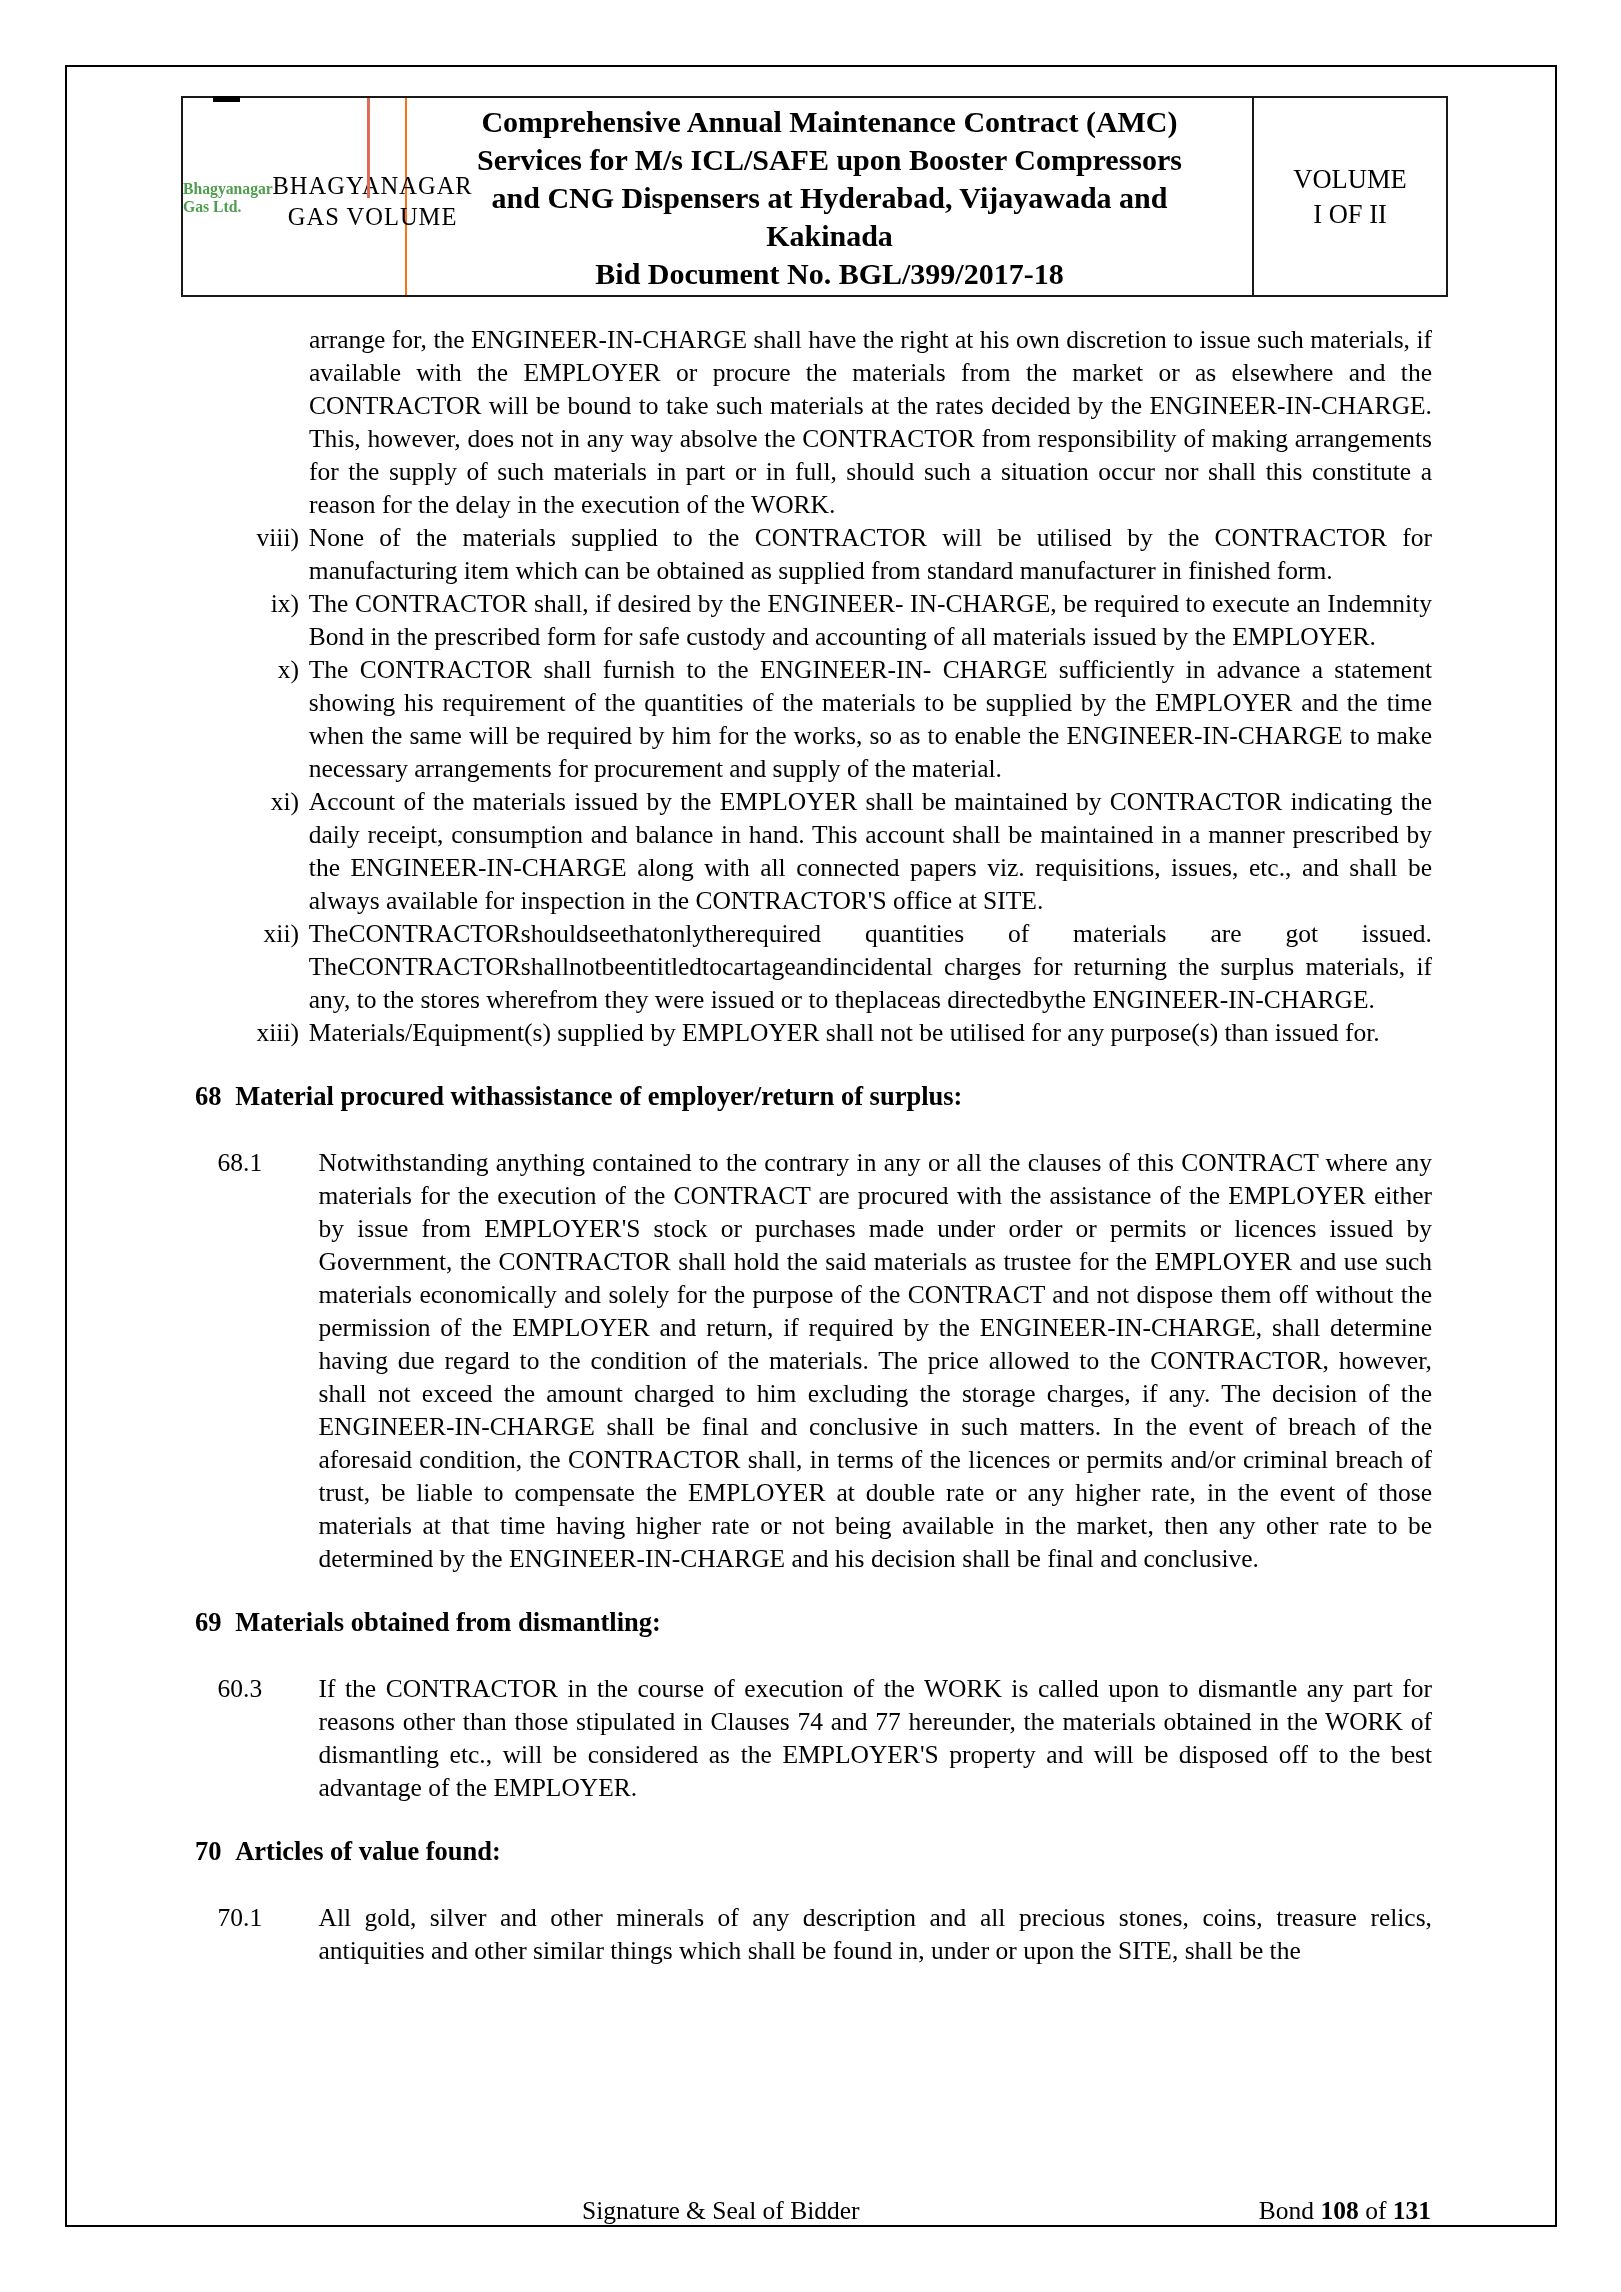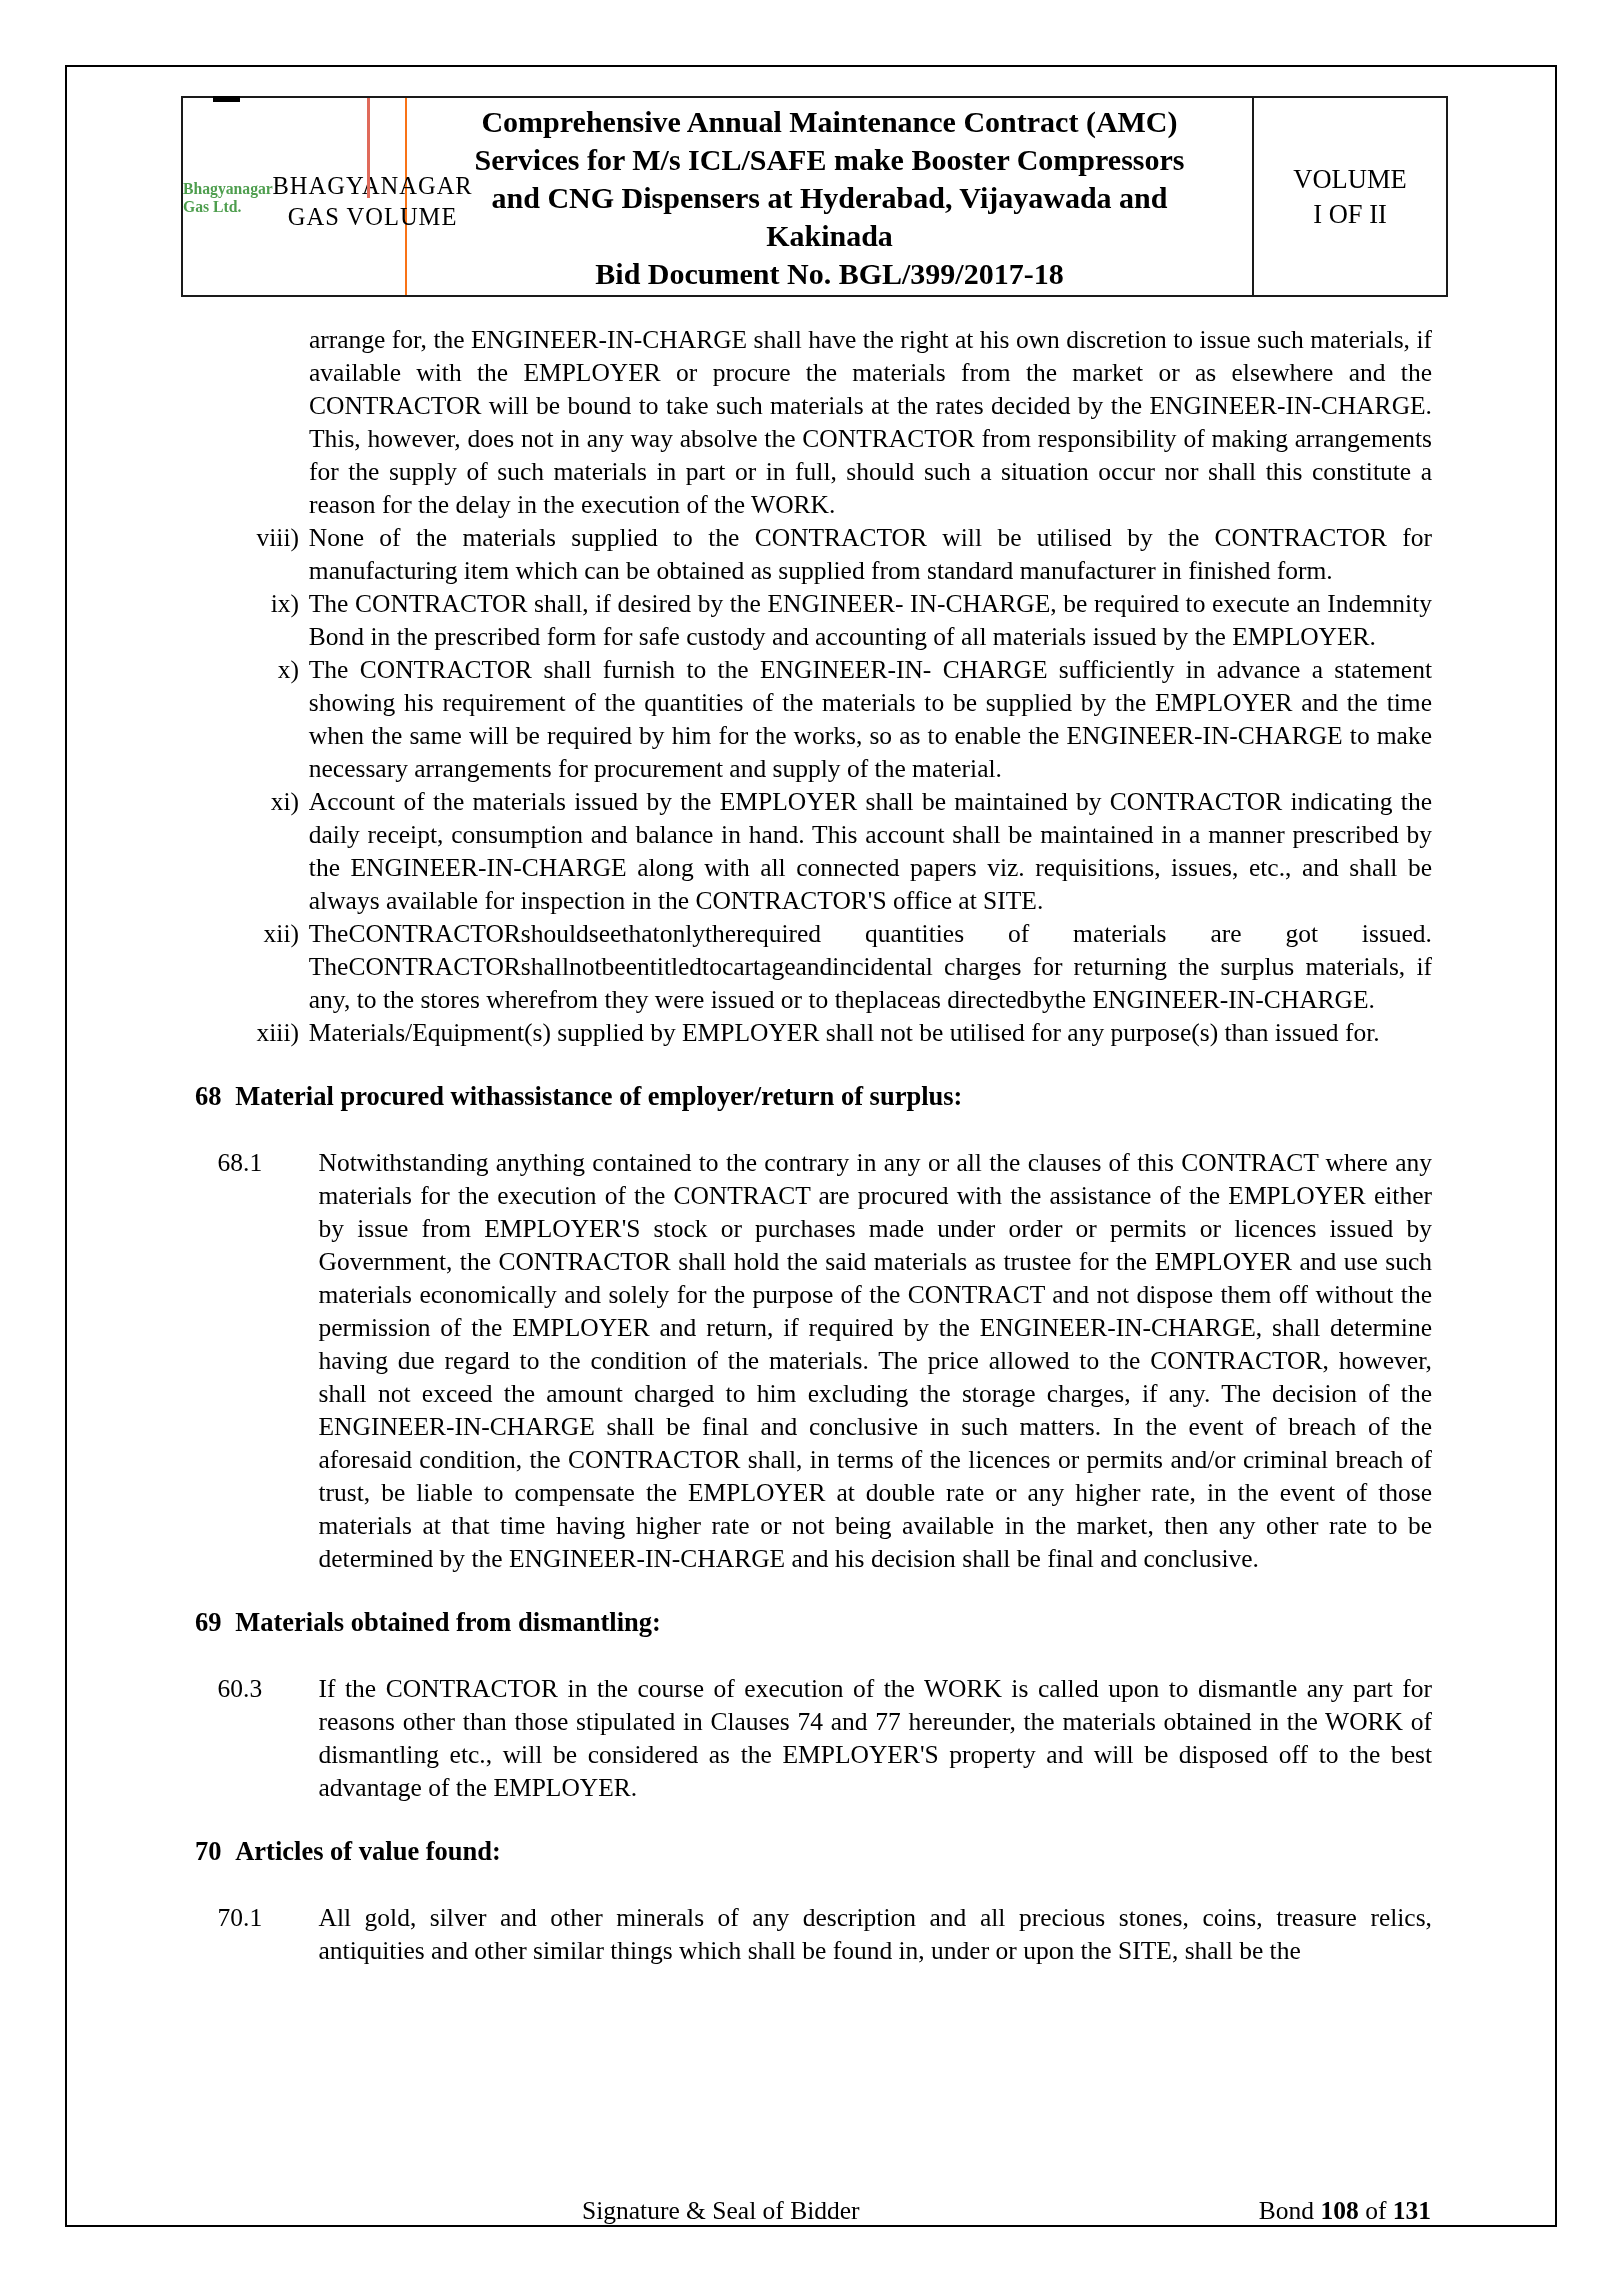--- a/index.html
+++ b/index.html
@@ -147,21 +147,21 @@
       <rect x="35" y="70" width="30" height="3" fill="#f2c200"></rect>
     </svg>
     <div class="logo-caption">Bhagyanagar Gas Ltd.</div>
     <div class="company-name">
       <div>BHAGYANAGAR</div>
       <div>GAS VOLUME</div>
     </div>
   </div>
   <div class="title-cell">
     <div>Comprehensive Annual Maintenance Contract (AMC)</div>
-    <div>Services for M/s ICL/SAFE make Booster Compressors</div>
+    <div>Services for M/s ICL/SAFE upon Booster Compressors</div>
     <div>and CNG Dispensers at Hyderabad, Vijayawada and</div>
     <div>Kakinada</div>
     <div>Bid Document No. BGL/399/2017-18</div>
   </div>
   <div class="volume-cell">
     <div>VOLUME</div>
     <div>I OF II</div>
   </div>
 </div>
 

